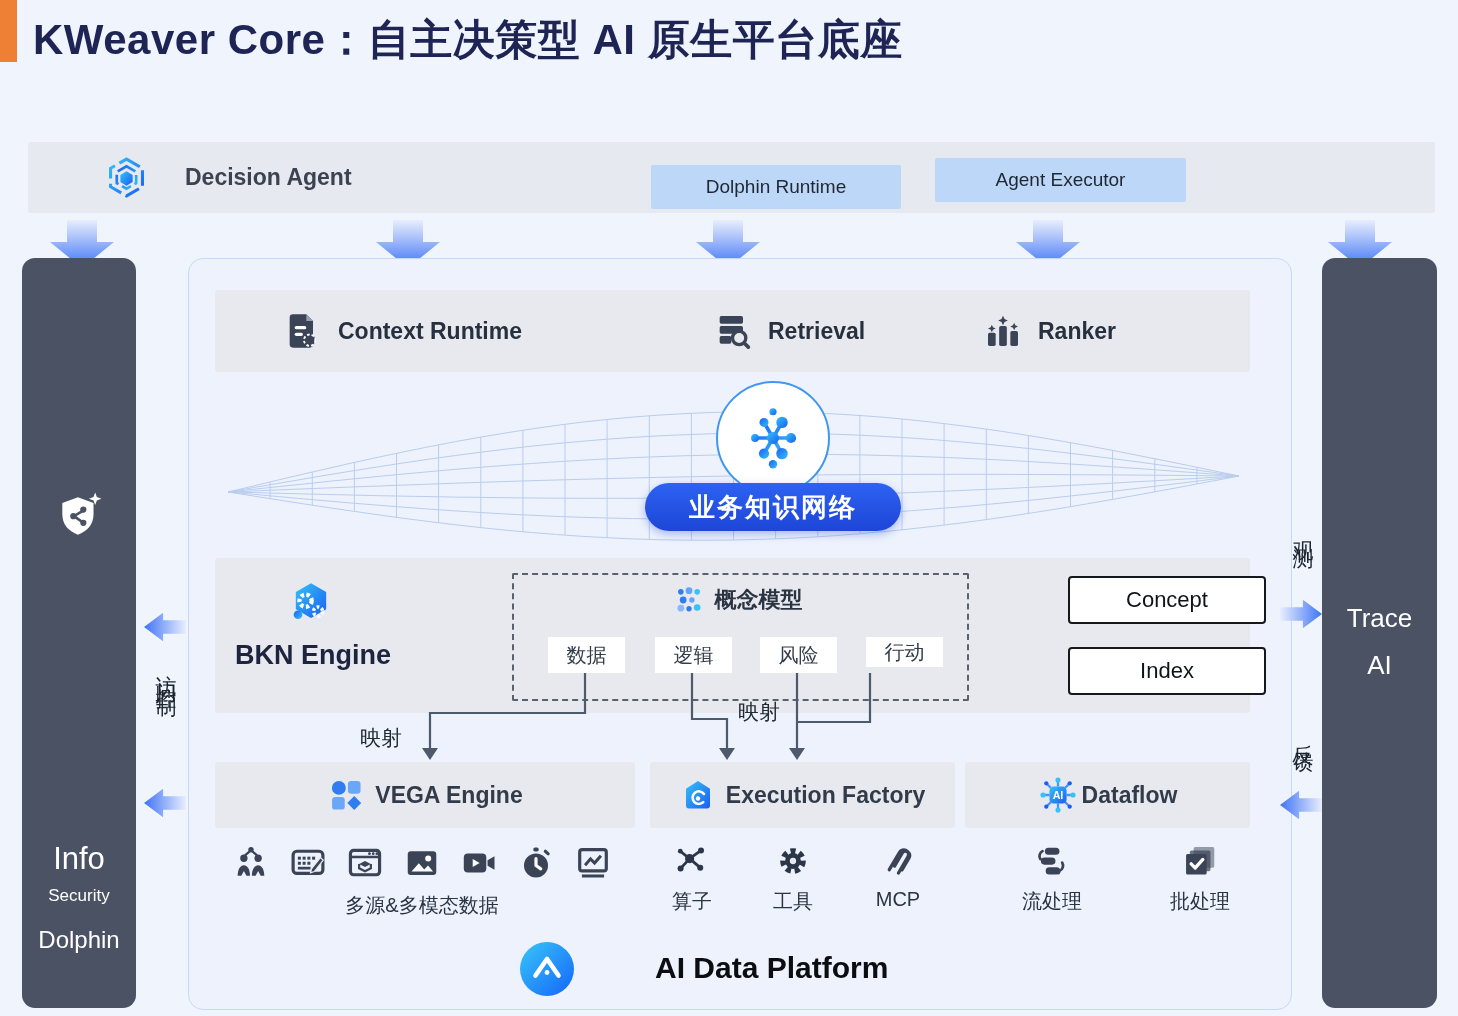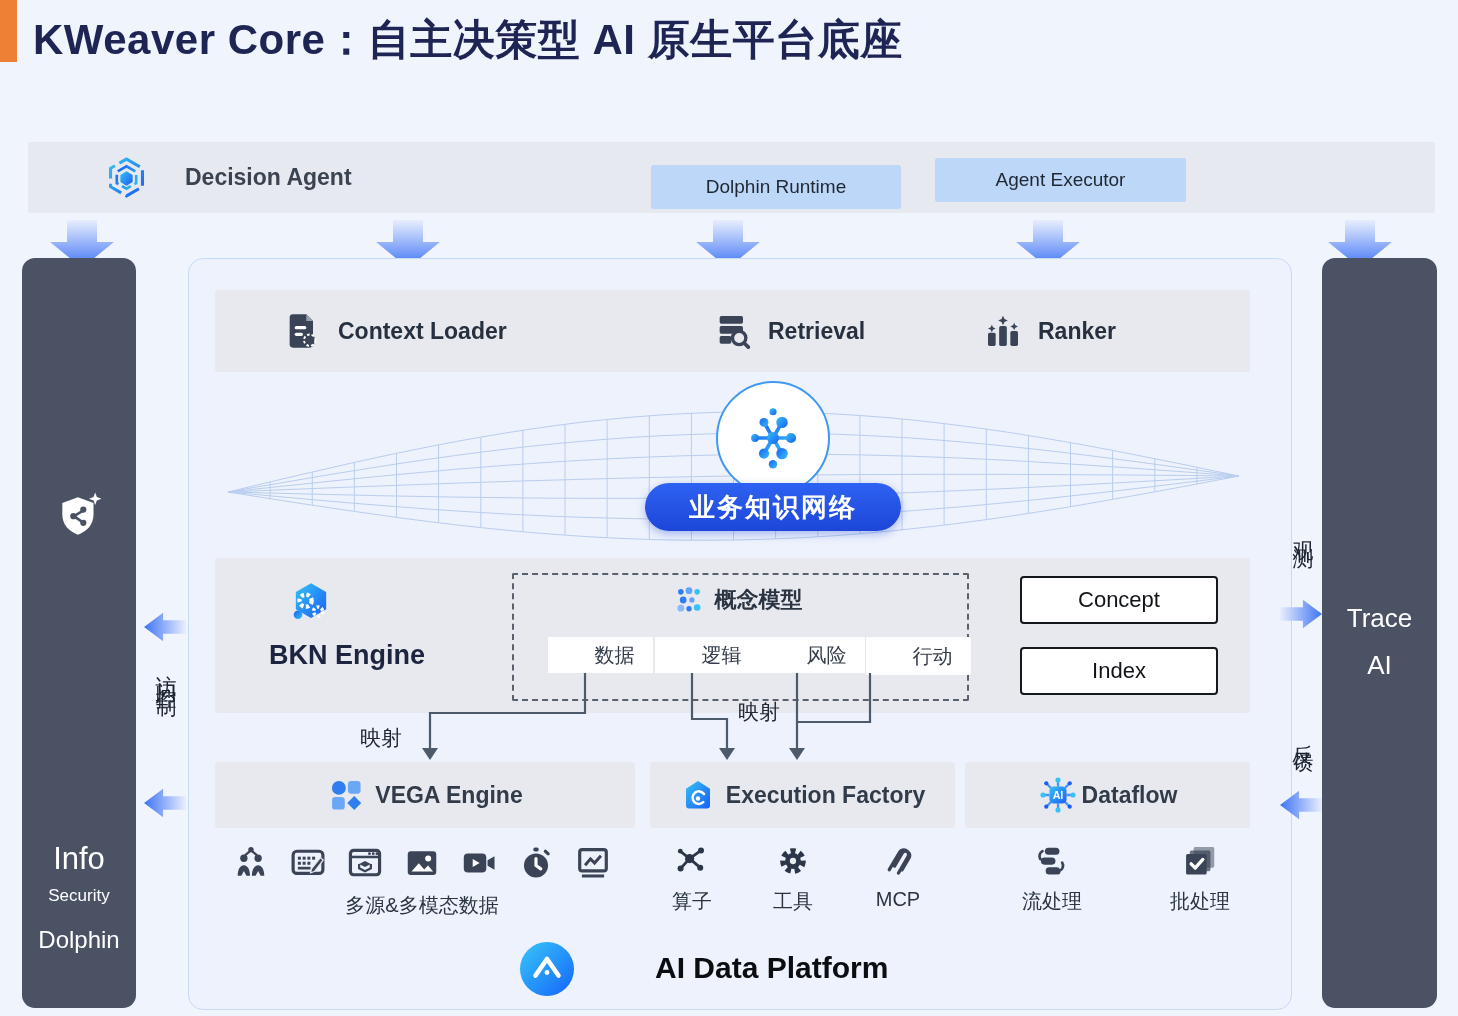--- a/index.html
+++ b/index.html
@@ -17,23 +17,23 @@
   .darkcol{background:#4a5263;border-radius:13px;color:#fff;text-align:center;}
   .container{background:#edf2fc;border:1.5px solid #c5daf6;border-radius:15px;}
   .toprow-item{display:flex;align-items:center;gap:15px;height:58px;}
   .toprow-item .lbl{font-size:23px;font-weight:600;color:#27303f;white-space:nowrap;}
   .hub{background:#fff;border:2.5px solid #3f97f2;border-radius:50%;display:flex;align-items:center;justify-content:center;}
   .badge{background:linear-gradient(180deg,#2e62f2,#1d46d8);border-radius:25px;display:flex;align-items:center;justify-content:center;
          color:#fff;font-size:26px;font-weight:700;letter-spacing:2px;box-shadow:0 3px 8px rgba(30,70,216,.35);}
   .bkn-title{font-size:27px;font-weight:700;color:#1c2440;}
   .dashedbox{border:2px dashed #59616f;border-radius:2px;}
   .cm-title{font-size:22px;font-weight:600;color:#2b3442;}
-  .chip{background:#fff;display:flex;align-items:center;justify-content:center;font-size:20px;color:#333c4a;padding-left:28px;}
+  .chip{background:#fff;display:flex;align-items:center;justify-content:center;font-size:20px;color:#333c4a;}
   .kbox{background:#fff;border:2px solid #15181d;border-radius:4px;display:flex;align-items:center;justify-content:center;
-        font-size:22px;color:#101317;}
+        font-size:22px;color:#101317;margin-left:48px;}
   .engine-box{background:#e7e9ee;border-radius:3px;display:flex;align-items:center;justify-content:center;gap:10px;}
   .engine-box .lbl{font-size:23px;font-weight:600;color:#323b49;white-space:nowrap;}
   .ics{display:flex;align-items:flex-end;justify-content:space-between;}
   .strip-label{font-size:20px;color:#2b3442;white-space:nowrap;}
   .tool-col{display:flex;flex-direction:column;align-items:center;gap:8px;}
   .vtext{writing-mode:vertical-rl;text-orientation:upright;letter-spacing:7px;font-size:21px;color:#1c2430;font-weight:500;}
   .map-lbl{font-size:21px;color:#222a36;}
   .footer-label{font-size:30px;font-weight:700;color:#0b0d10;white-space:nowrap;}
   svg{display:block;}
 </style>
@@ -126,21 +126,21 @@
     <div class="abs toprow-item" style="left:68px;top:12px">
       <span>
         <svg width="40" height="42" viewBox="0 0 24 24">
           <path d="M6 2h8l4 4v14a2 2 0 0 1-2 2H6a2 2 0 0 1-2-2V4a2 2 0 0 1 2-2z" fill="#3a4456"></path>
           <path d="M14 2l4 4h-4z" fill="#97a1b1"></path>
           <rect x="7" y="9" width="7" height="2" rx="1" fill="#fff"></rect>
           <rect x="7" y="13" width="5" height="2" rx="1" fill="#fff"></rect>
           <circle cx="16" cy="17.5" r="3.4" fill="#3a4456" stroke="#fff" stroke-width="1.1" stroke-dasharray="1.6 1.2"></circle>
         </svg>
       </span>
-      <span class="lbl">Context Loader</span>
+      <span class="lbl">Context Runtime</span>
     </div>
     <div class="abs toprow-item" style="left:498px;top:12px">
       <span>
         <svg width="40" height="42" viewBox="0 0 24 24">
           <rect x="4" y="3" width="14" height="4.6" rx="1" fill="#3a4456"></rect>
           <rect x="4" y="9" width="14" height="4.6" rx="1" fill="#3a4456"></rect>
           <rect x="4" y="15" width="7" height="4.6" rx="1" fill="#3a4456"></rect>
           <circle cx="15.7" cy="16.2" r="4" fill="#e7e9ee" stroke="#3a4456" stroke-width="2"></circle>
           <line x1="18.7" y1="19.2" x2="21.2" y2="21.7" stroke="#3a4456" stroke-width="2.2" stroke-linecap="round"></line>
         </svg>
@@ -217,42 +217,42 @@
 
   <div class="abs panel" style="left:215px;top:558px;width:1035px;height:155px"></div>
   <div class="abs" style="left:285px;top:578px">
     <svg width="52" height="54" viewBox="0 0 48 48">
       <path d="M24 4l14 8v16l-14 8-14-8V12z" fill="url(#gBlue)"></path>
       <circle cx="19" cy="20" r="5.6" fill="none" stroke="#fff" stroke-width="4" stroke-dasharray="3 2.3"></circle>
       <circle cx="30.5" cy="30" r="4.2" fill="none" stroke="#fff" stroke-width="3.2" stroke-dasharray="2.5 2"></circle>
       <circle cx="12" cy="33" r="4" fill="url(#gBlue2)"></circle>
     </svg>
   </div>
-  <div class="abs bkn-title" style="left:235px;top:640px;width:190px;text-align:right">BKN Engine</div>
+  <div class="abs bkn-title" style="left:235px;top:640px;width:190px;text-align:left">BKN Engine</div>
 
   <div class="abs dashedbox" style="left:512px;top:573px;width:453px;height:124px"></div>
   <div class="abs row" style="left:512px;top:585px;width:453px;justify-content:center;gap:12px">
     <span>
       <svg width="28" height="28" viewBox="0 0 24 24">
         <circle cx="5" cy="5" r="2.4" fill="#2f7df0"></circle>
           <circle cx="12" cy="4" r="2.9" fill="#63a4f7"></circle>
           <circle cx="19" cy="5" r="2.4" fill="#35c2f7"></circle>
         <circle cx="7" cy="12" r="2.9" fill="#2f7df0"></circle>
           <circle cx="14.5" cy="12" r="2.3" fill="#63a4f7"></circle>
         <circle cx="5" cy="19" r="2.9" fill="#8ab9f9"></circle>
           <circle cx="12" cy="19.5" r="2.3" fill="#2f7df0"></circle>
           <circle cx="19" cy="18.5" r="2.8" fill="#35c2f7"></circle>
       </svg>
     </span>
     <span class="cm-title">概念模型</span>
   </div>
   <div class="abs chip" style="left:548px;top:637px;width:77px;height:36px">数据</div>
   <div class="abs chip" style="left:655px;top:637px;width:77px;height:36px">逻辑</div>
   <div class="abs chip" style="left:760px;top:637px;width:77px;height:36px">风险</div>
-  <div class="abs chip" style="left:866px;top:637px;width:77px;height:38px">行动</div>
+  <div class="abs chip" style="left:866px;top:637px;width:77px;height:30px">行动</div>
 
   <div class="abs kbox" style="left:1020px;top:576px;width:194px;height:44px">Concept</div>
   <div class="abs kbox" style="left:1020px;top:647px;width:194px;height:44px">Index</div>
 
   <svg class="abs" style="left:0;top:0;pointer-events:none" width="1458" height="1016">
     <g stroke="#4d5a6b" stroke-width="2.2" fill="none">
       <path d="M585,673 V713 H430 V748"></path>
       <path d="M692,673 V719 H727 V748"></path>
       <path d="M870,673 V722 H797 M797,673 V748"></path>
     </g>

